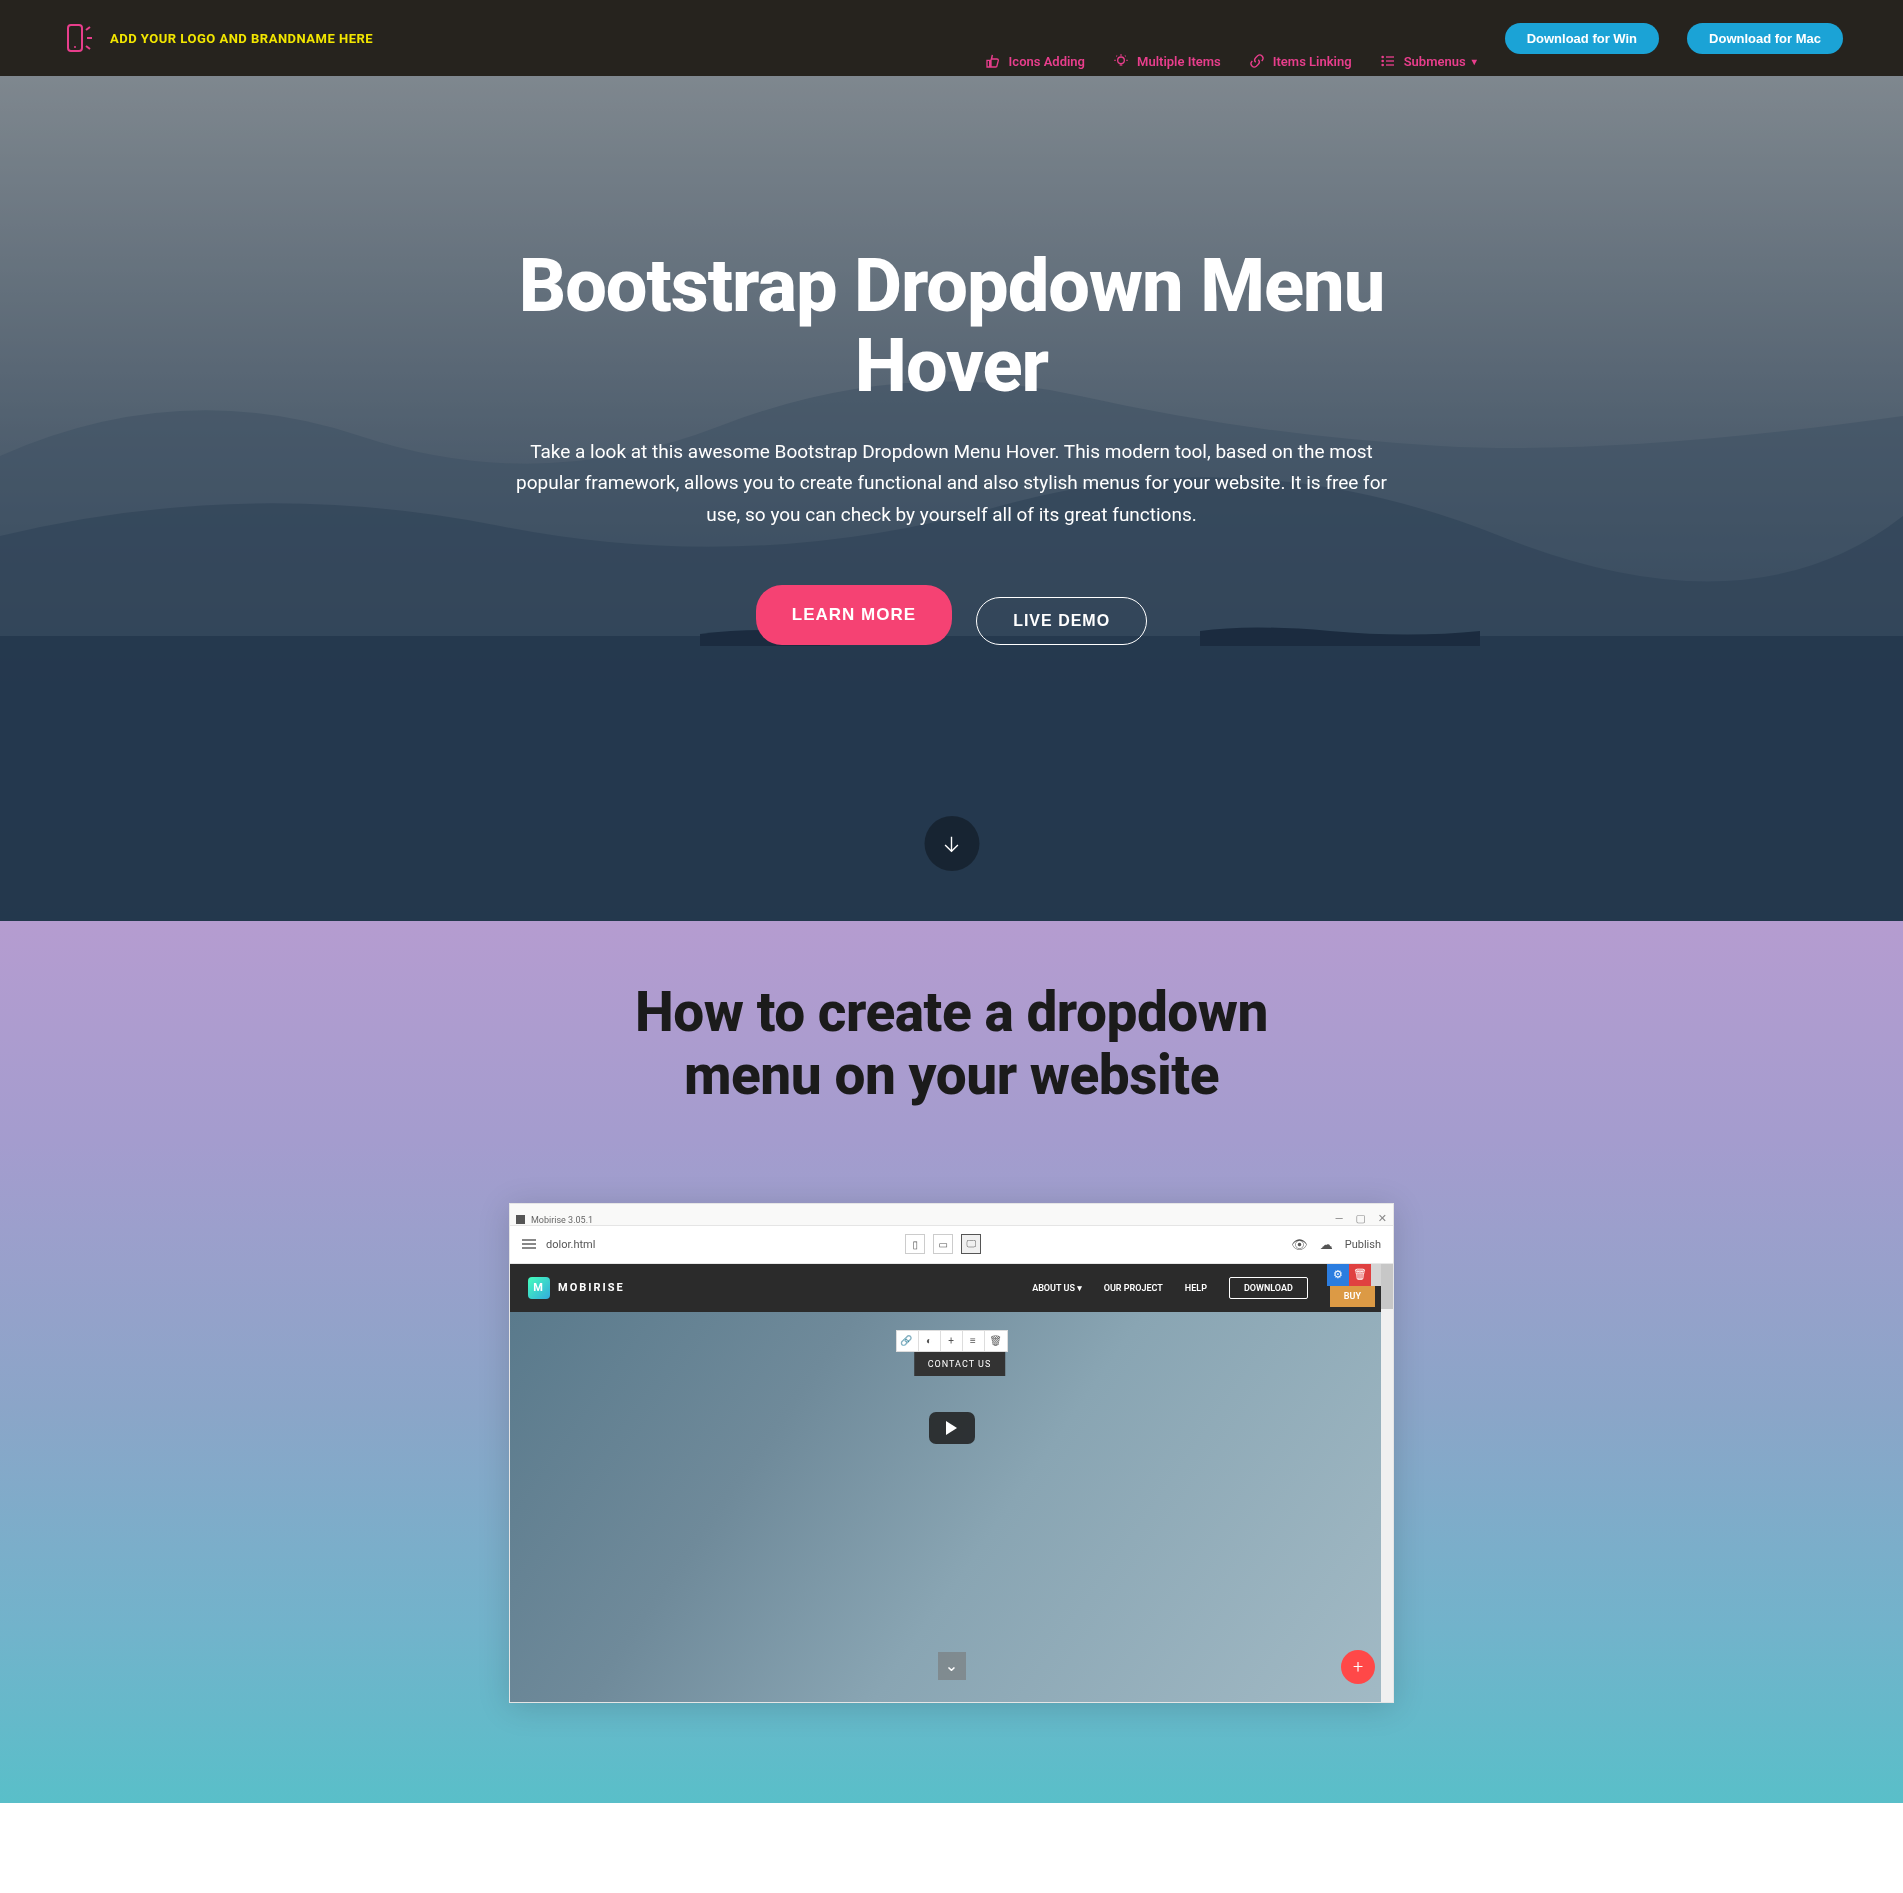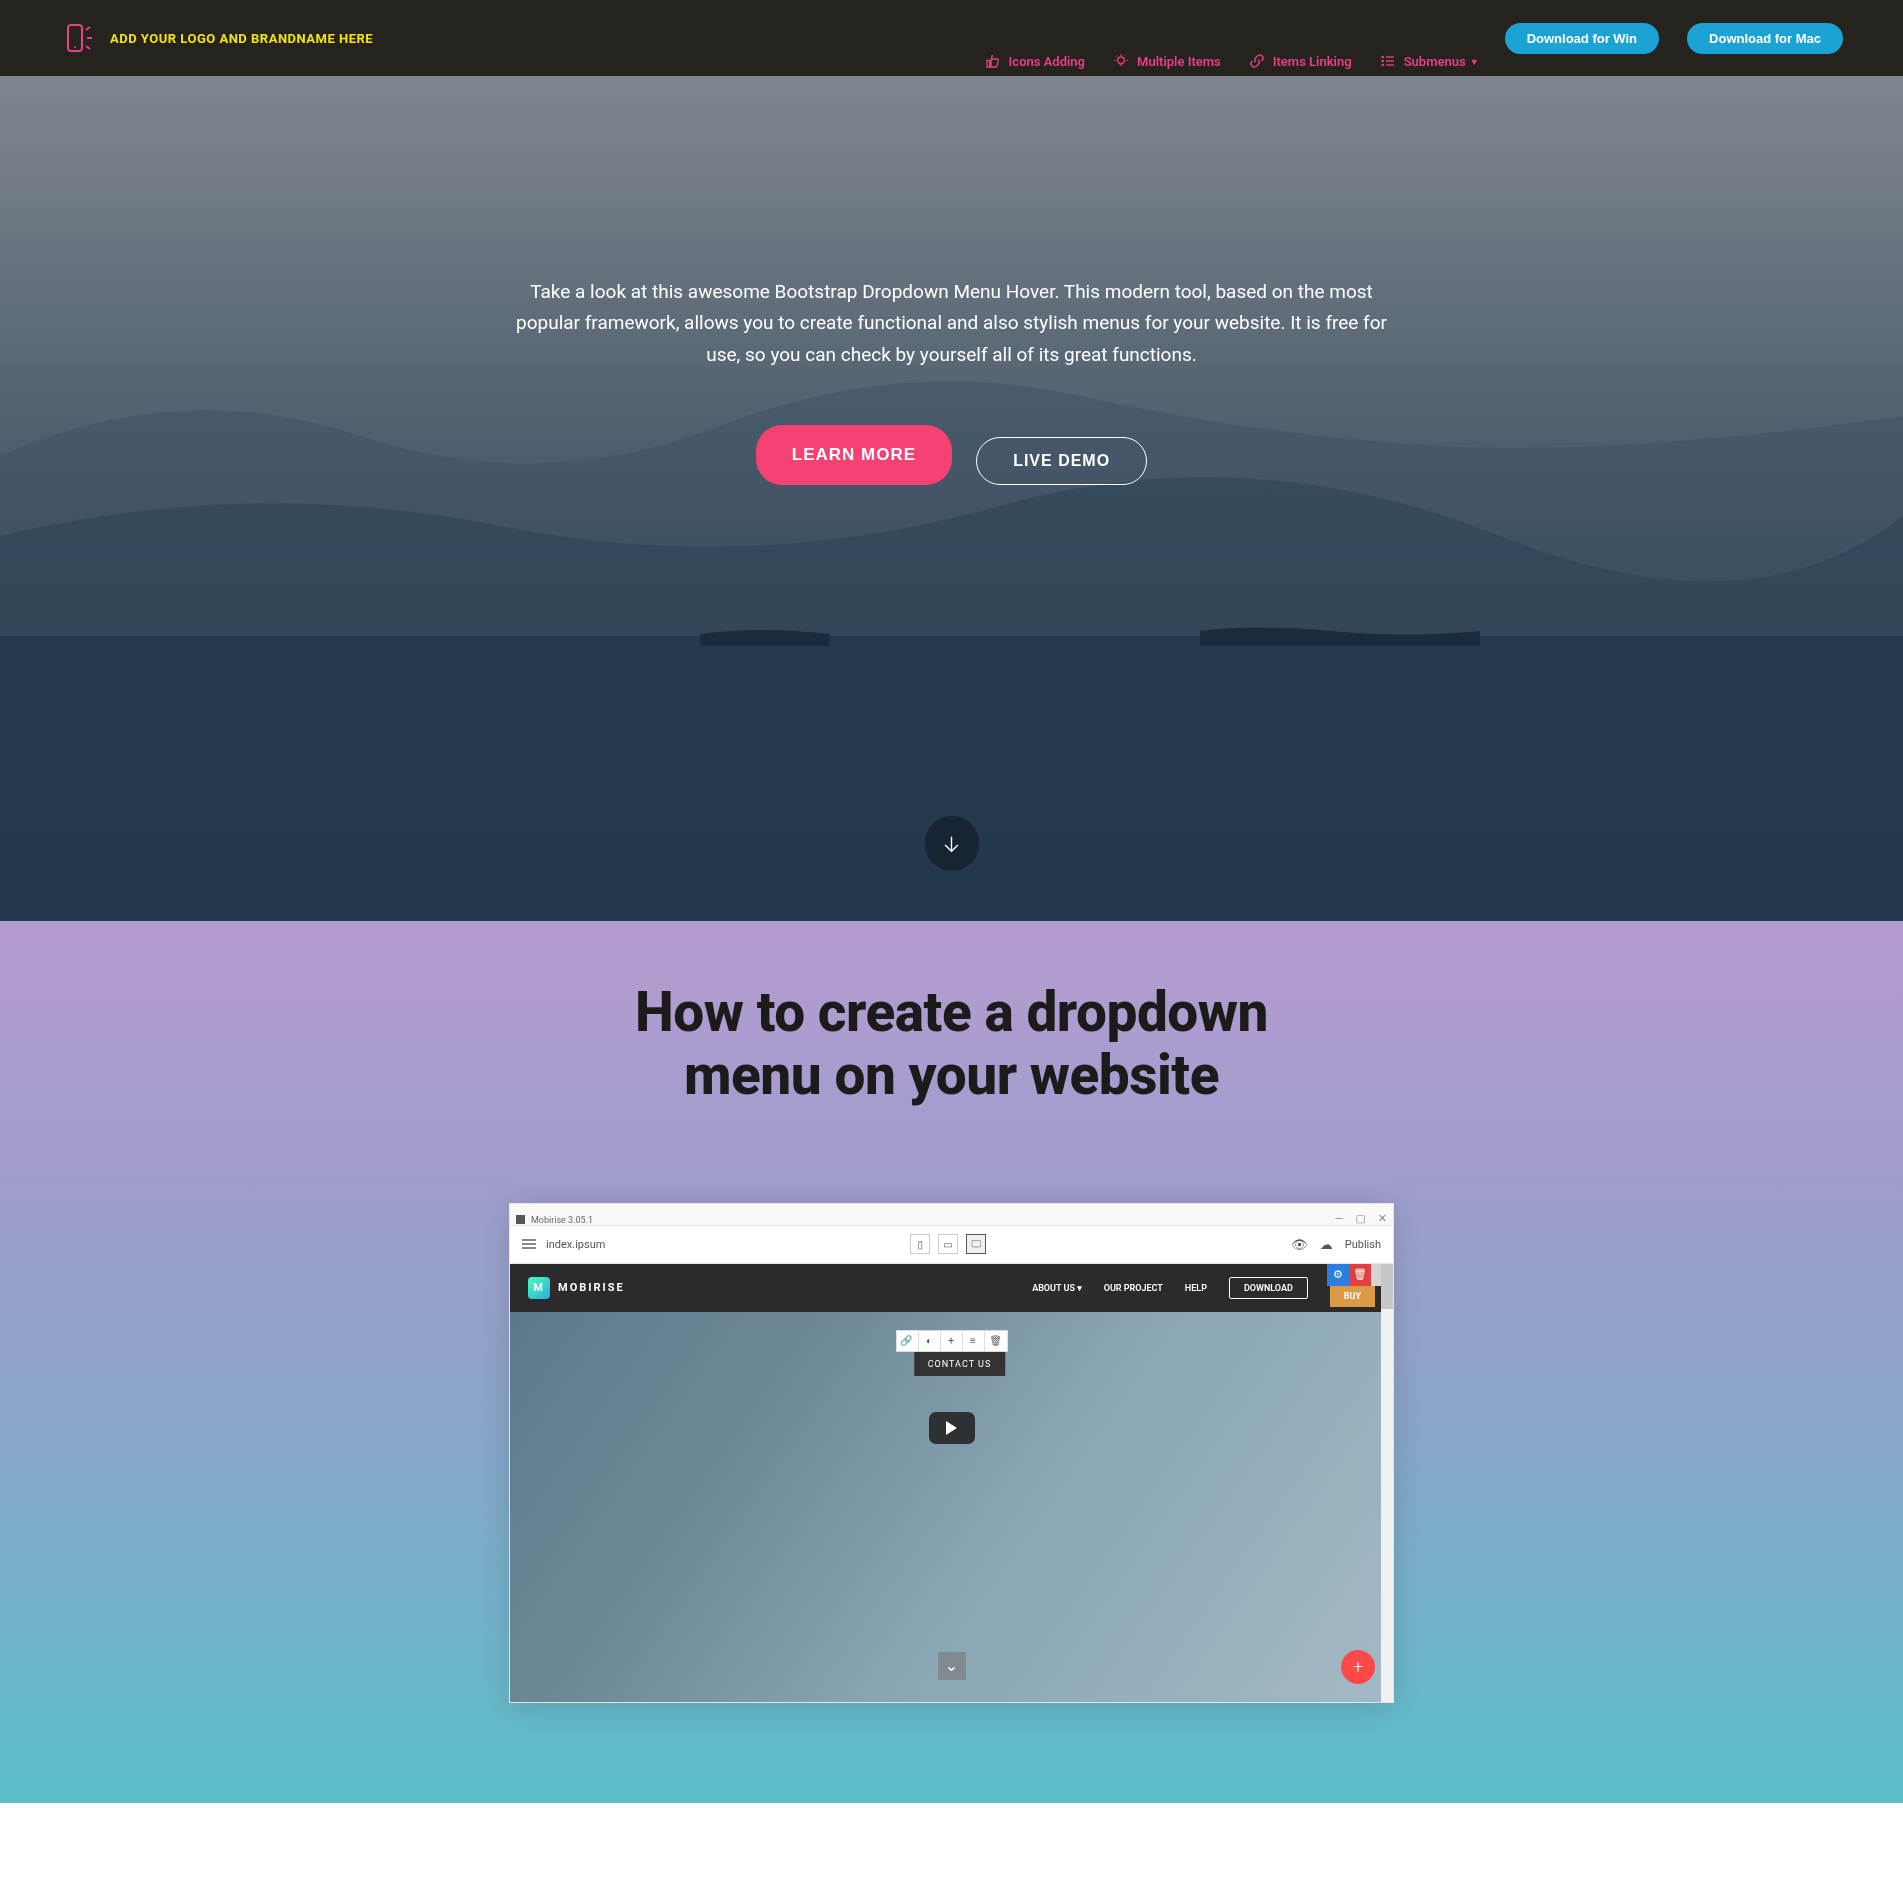--- a/index.html
+++ b/index.html
@@ -425,20 +425,21 @@
         <stop offset="1" stop-color="#1e3650"></stop>
       </linearGradient>
     </defs>
     <path d="M0 380 Q 180 300 360 360 T 720 350 T 1080 320 T 1440 370 T 1903 340 V845 H0 Z" fill="#546b82" opacity="0.5"></path>
     <path d="M0 460 Q 250 400 500 450 T 1000 430 T 1500 460 T 1903 440 V845 H0 Z" fill="#3e5670" opacity="0.6"></path>
     <rect y="560" width="1903" height="285" fill="#2a4560" opacity="0.85"></rect>
     <path d="M1200 555 Q 1250 548 1330 555 T 1480 555 V570 H1200 Z" fill="#1f344c"></path>
     <path d="M700 558 Q 760 550 830 558 V570 H700 Z" fill="#1f344c"></path>
   </svg>
   <div class="hero-content">
+    <h1 class="hero-title">Bootstrap Dropdown Menu Hover</h1>
     <p class="hero-desc">Take a look at this awesome Bootstrap Dropdown Menu Hover. This modern tool, based on the most popular framework, allows you to create functional and also stylish menus for your website. It is free for use, so you can check by yourself all of its great functions.</p>
     <div class="hero-buttons">
       <button class="btn-primary">LEARN MORE</button>
       <button class="btn-outline">LIVE DEMO</button>
     </div>
   </div>
   <div class="scroll-down">
     <svg width="22" height="22" viewBox="0 0 24 24" fill="none" stroke-width="1.5">
       <line x1="12" y1="4" x2="12" y2="20"></line>
       <polyline points="5 13 12 20 19 13"></polyline>
@@ -462,21 +463,21 @@
       </div>
     </div>
 
     <div class="video-toolbar">
       <div class="left">
         <div class="ham">
             <span></span>
             <span></span>
             <span></span>
           </div>
-        <span>index.ipsum</span>
+        <span>dolor.html</span>
       </div>
       <div class="devices">
         <div class="dev">▯</div>
         <div class="dev">▭</div>
         <div class="dev active">🖵</div>
       </div>
       <div class="right">
         <span class="eye">👁</span>
         <span class="cloud">☁</span>
         <span>Publish</span>

